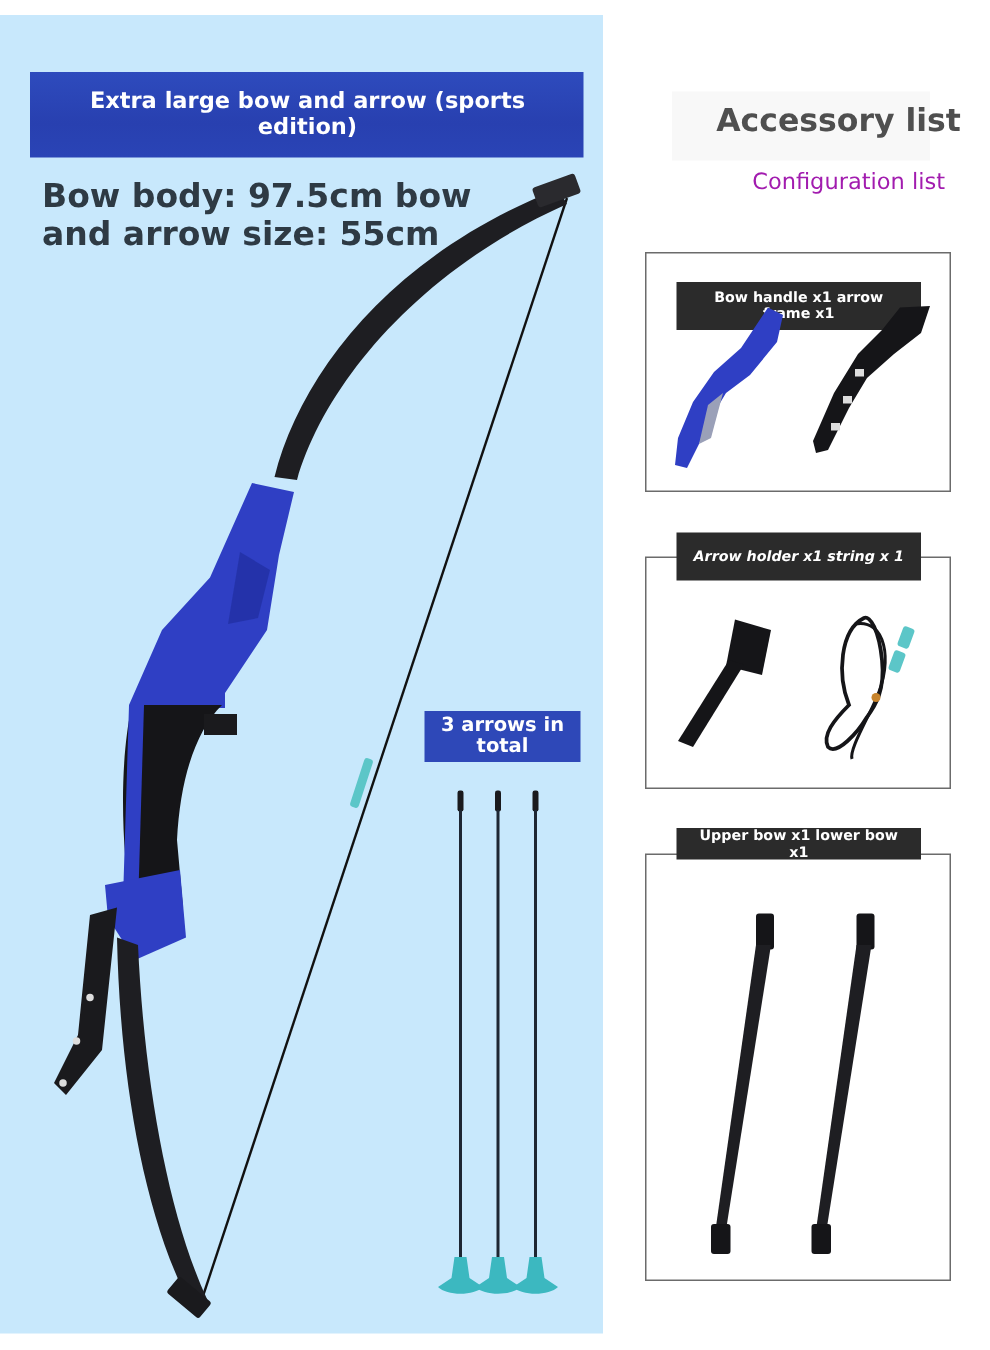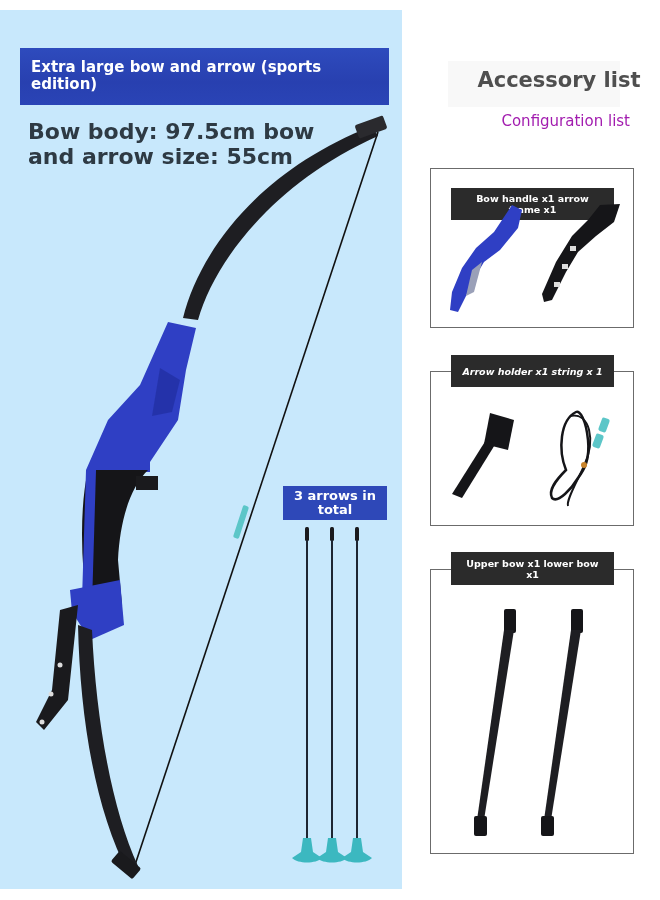--- a/index.html
+++ b/index.html
@@ -9,31 +9,31 @@
     font-family: "DejaVu Sans", "Liberation Sans", sans-serif;
   }
   .left-panel {
     position: absolute; left: 0; top: 10px; width: 402px; height: 879px;
     background: #c8e8fc;
   }
   .title-banner {
     position: absolute; left: 20px; top: 48px; width: 369px; height: 57px;
     background: linear-gradient(180deg, #2e4bbd 0%, #2840b0 60%, #2a44b6 100%);
     color: #ffffff; box-sizing: border-box; padding: 11px 10px 0 11px;
-    font-size: 15px; font-weight: bold; line-height: 17px;
+    font-size: 15px; font-weight: bold; line-height: 17px; text-align: center;
   }
   .size-text {
     position: absolute; left: 28px; top: 119px; width: 300px;
     color: #2e3a44; font-size: 22px; font-weight: bold; line-height: 25px;
   }
   .arrows-badge {
     position: absolute; left: 283px; top: 474px; width: 104px; height: 34px;
     background: #2e48b8; color: #ffffff; text-align: center;
     font-size: 13px; font-weight: bold; line-height: 14px;
-    box-sizing: border-box; padding-top: 3px; margin-top: 12px;
+    box-sizing: border-box; padding-top: 3px;
   }
   svg.art { position: absolute; left: 0; top: 0; }
   .acc-title-bg {
     position: absolute; left: 448px; top: 61px; width: 172px; height: 46px;
     background: #f8f8f8;
   }
   .acc-title {
     position: absolute; left: 464px; top: 68px; width: 190px; text-align: center;
     color: #4f4f4f; font-size: 21px; font-weight: bold;
   }
@@ -145,21 +145,21 @@
   <g>
     <path d="M 576 412 C 560 420, 558 450, 566 470 C 556 480, 548 490, 552 498 C 558 504, 572 488, 578 478 C 584 470, 590 460, 588 440 C 586 420, 580 410, 576 412 Z" fill="none" stroke="#151518" stroke-width="2.5"></path>
     <path d="M 570 416 C 590 412, 596 440, 584 466 C 578 480, 566 500, 568 506" fill="none" stroke="#151518" stroke-width="2"></path>
     <rect x="600" y="418" width="8" height="14" rx="2" fill="#5cc6c8" transform="rotate(20 604 425)"></rect>
     <rect x="594" y="434" width="8" height="14" rx="2" fill="#5cc6c8" transform="rotate(20 598 441)"></rect>
     <circle cx="584" cy="465" r="3" fill="#c8842c"></circle>
   </g>
 </svg>
 
 <div class="card" style="top:569px; height:285px;"></div>
-<div class="card-tab" style="top:552px; height:33px;">
+<div class="card-tab" style="top:552px; height:21px;">
   <span>Upper bow x1 lower bow x1</span>
 </div>
 <svg class="art" width="660" height="900" viewBox="0 0 660 900" style="pointer-events:none">
   <g>
     <rect x="504" y="609" width="12" height="24" rx="2" fill="#151518"></rect>
     <path d="M 504 630 L 514 630 L 484 820 L 477 820 Z" fill="#1e1e22"></path>
     <rect x="474" y="816" width="13" height="20" rx="2" fill="#151518"></rect>
   </g>
   <g>
     <rect x="571" y="609" width="12" height="24" rx="2" fill="#151518"></rect>

